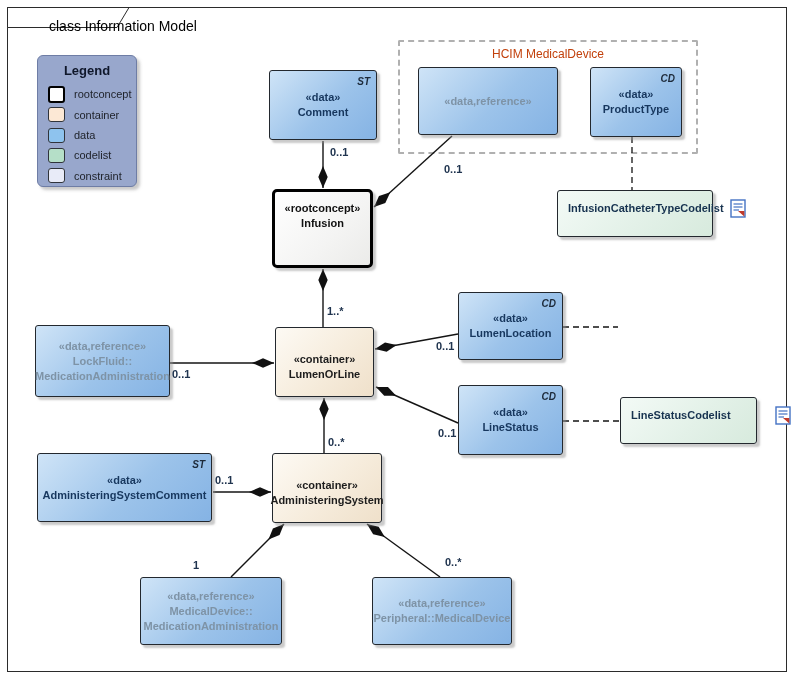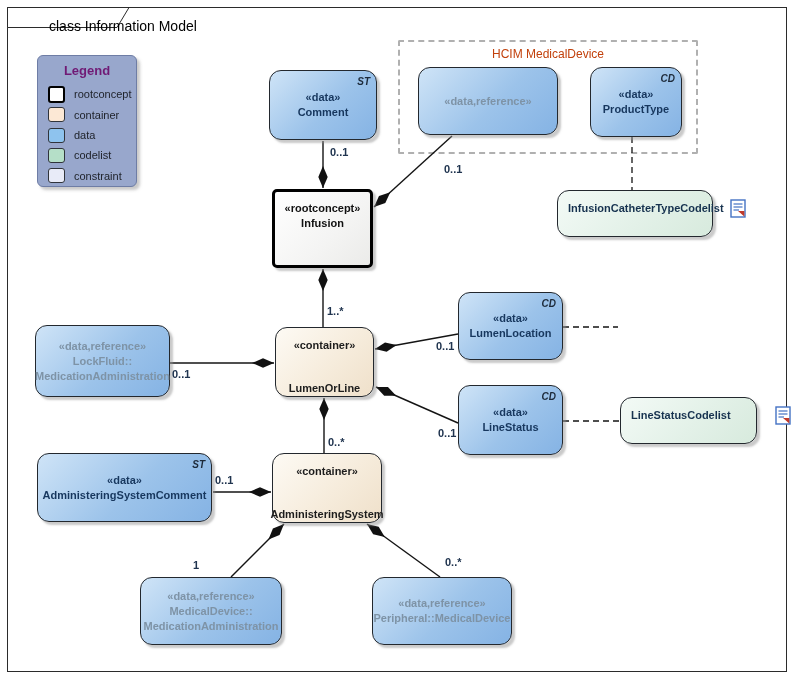--- a/index.html
+++ b/index.html
@@ -10,30 +10,30 @@
   #frame{position:absolute;left:7px;top:7px;width:778px;height:663px;border:1px solid #2b2b2b;}
   #frame-tab{position:absolute;left:7px;top:7px;width:126px;height:22px;}
   #frame-tab-text{position:absolute;left:14px;top:11px;font-size:14px;font-weight:normal;color:#000;white-space:nowrap;margin-left:28px;}
 
   
   .boundary{position:absolute;left:398px;top:40px;width:296px;height:110px;border:2px dashed #b0b0b0;border-radius:2px;}
   .boundary-label{position:absolute;left:0;top:5px;width:100%;text-align:center;font-size:12px;color:#c2410c;}
 
   
   .node{
-    position:absolute;border:1.5px solid #23282e;border-radius:12px;
+    position:absolute;border:1.5px solid #23282e;border-radius:3px;
     box-shadow:3px 3px 2px rgba(150,150,150,.5);
     display:flex;flex-direction:column;align-items:center;justify-content:center;
     text-align:center;line-height:15px;box-sizing:border-box;
   }
   .node .st, .node .nm{font-size:11px;font-weight:bold;color:#17375e;white-space:nowrap;}
   .node .tag{position:absolute;top:3px;right:6px;font-size:10px;font-style:italic;font-weight:bold;color:#1d2a3a;}
   .blue{background:linear-gradient(135deg,#cfe4f7 0%,#9cc3ea 55%,#85b3e4 100%);}
   .blue-ref .st,.blue-ref .nm{color:#7e93a6;}
-  .cream{background:linear-gradient(135deg,#fdfaf4 0%,#f6ecdc 55%,#efe0ca 100%);justify-content:space-between;padding-top:10px;}
+  .cream{background:linear-gradient(135deg,#fdfaf4 0%,#f6ecdc 55%,#efe0ca 100%);justify-content:center;padding-top:10px;}
   .cream .st,.cream .nm{color:#1d1d1d;}
   .root{background:linear-gradient(135deg,#ffffff 0%,#f4f4f3 60%,#ebebe9 100%);border:3px solid #000;border-radius:5px;justify-content:flex-start;padding-top:9px;}
   .root .st,.root .nm{color:#111;}
   .codelist{background:linear-gradient(135deg,#f3faf6 0%,#e3f1e8 55%,#d7eadd 100%);flex-direction:row;justify-content:space-between;padding:0 8px 10px 10px;}
   .codelist .nm{color:#16324f;}
 
   
   #n-comment{left:269px;top:70px;width:108px;height:70px;}
   #n-infusion-catheter{left:418px;top:67px;width:140px;height:68px;}
   #n-product-type{left:590px;top:67px;width:92px;height:70px;}
@@ -50,21 +50,21 @@
   #n-infusion-fluid{left:140px;top:577px;width:142px;height:68px;}
   #n-peripheral{left:372px;top:577px;width:140px;height:68px;}
 
   
   #legend{
     position:absolute;left:37px;top:55px;width:100px;height:132px;
     background:#98a7cc;border:1px solid #6e7da5;border-radius:6px;
     box-shadow:3px 3px 3px rgba(150,150,150,.5);
     display:flex;flex-direction:column;align-items:stretch;padding:7px 0 0 0;box-sizing:border-box;
   }
-  #legend .legend-title{text-align:center;font-size:13px;font-weight:bold;color:#701a75;margin-bottom:6px;}
+  #legend .legend-title{text-align:center;font-size:13px;font-weight:bold;color:#0f172a;margin-bottom:6px;}
   .legend-row{display:flex;align-items:center;height:21px;padding-left:10px;}
   .swatch{width:17px;height:15px;border:1px solid #1a1a1a;border-radius:3px;box-sizing:border-box;flex:none;}
   .swatch.thick{border:2.5px solid #000;height:17px;}
   .legend-row span{font-size:11px;color:#20242c;margin-left:9px;white-space:nowrap;}
 
   
   #edges{position:absolute;left:0;top:0;width:792px;height:677px;}
   .mult{position:absolute;font-size:11px;color:#20344f;font-weight:600;white-space:nowrap;}
 
   .doc-icon{flex:none;margin-left:6px;}

